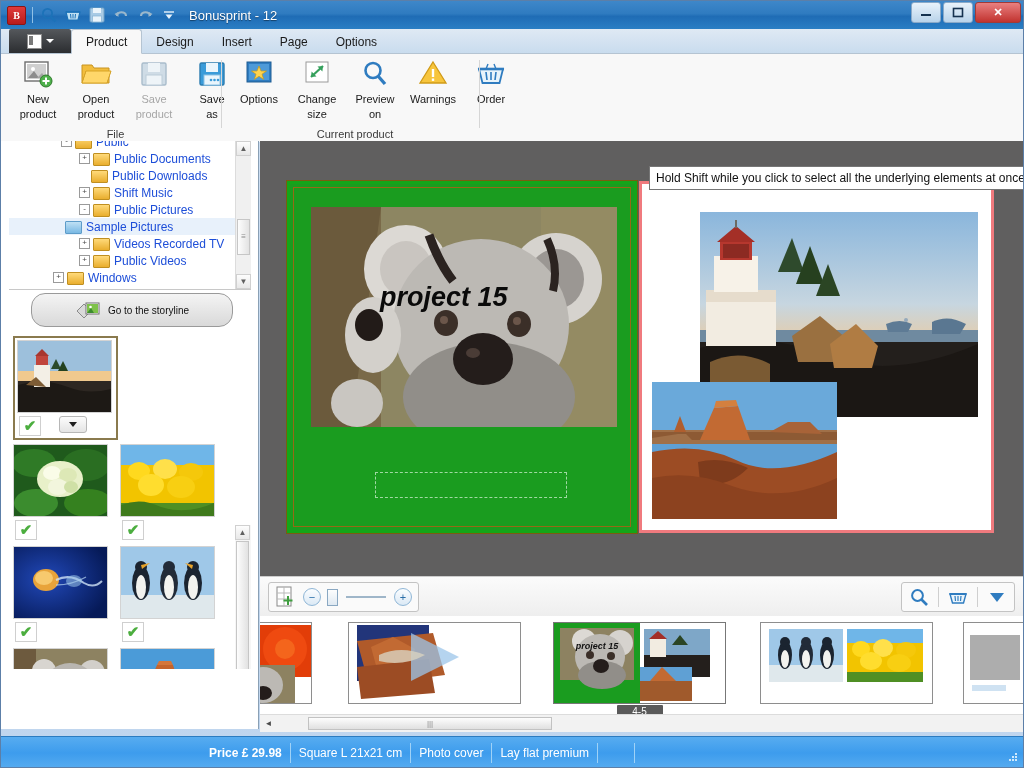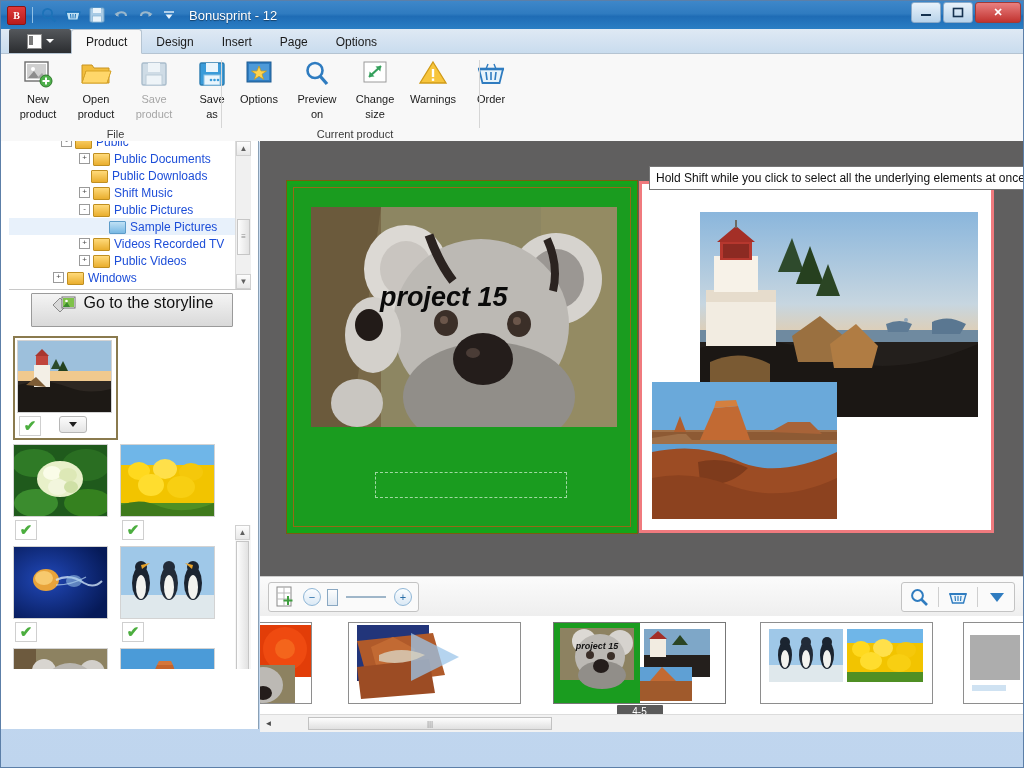--- a/index.html
+++ b/index.html
@@ -82,22 +82,22 @@
   .tsel{background:#e8f1fb;}
   .tree-sb{position:absolute;right:0;top:0;width:15px;height:148px;background:#f0f0f0;border-left:1px solid #dcdcdc;}
   .sb-arrow{width:15px;height:15px;display:flex;align-items:center;justify-content:center;
     background:linear-gradient(180deg,#fdfdfd,#e8e8e8);border:1px solid #d0d0d0;box-sizing:border-box;
     font-size:8px;color:#606060;}
   .sb-thumb{position:absolute;left:1px;width:13px;background:linear-gradient(90deg,#fdfdfd,#e2e2e2);
     border:1px solid #c6c6c6;box-sizing:border-box;display:flex;align-items:center;justify-content:center;}
   .grip{font-size:8px;color:#8a8a8a;letter-spacing:0;line-height:6px;}
 
   .storyline{position:absolute;left:30px;top:152px;width:200px;height:32px;
-    background:linear-gradient(180deg,#f4f4f4,#d9d9d9);border:1px solid #9a9a9a;border-radius:1px;
-    display:flex;justify-content:center;gap:7px;font-size:16px;}
+    background:linear-gradient(180deg,#f4f4f4,#d9d9d9);border:1px solid #9a9a9a;border-radius:14px;
+    display:flex;align-items:center;justify-content:center;gap:7px;font-size:10px;}
   .sl-ico{width:26px;height:20px;position:relative;}
 
   .thumbpane{position:absolute;left:8px;top:192px;width:242px;height:336px;background:#fff;
     overflow:hidden;}
   .tgrid{position:absolute;left:4px;top:3px;width:214px;display:flex;flex-wrap:wrap;}
   .tcell{width:99px;height:98px;margin:0 8px 4px 0;position:relative;}
   .tcell .ph{width:95px;height:73px;border:1px solid #d3d3d3;box-sizing:border-box;
     background-size:cover;background-position:center;}
   .tcell.sel{border:2px solid #8a7a4e;background:#fff;width:101px;height:100px;}
   .tcell.sel .ph{margin:2px 0 0 2px;}
@@ -322,38 +322,38 @@
                   <rect x="4" y="4" width="24" height="20" fill="#2f7cc0" stroke="#1f5d93"></rect>
                   <rect x="6" y="6" width="20" height="16" fill="#4e9ad8"></rect>
                   <path d="M16 8 L18 13 L23.5 13 L19 16.2 L20.7 21.4 L16 18.3 L11.3 21.4 L13 16.2 L8.5 13 L14 13 Z" fill="#ffd34d" stroke="#c79a17" stroke-width=".7"></path>
                 </svg>
             </span>
             <span>Options</span>
           </div>
           <div class="rbtn">
             <span class="ico">
               <svg width="32" height="32" viewBox="0 0 32 32">
-                  <circle cx="14" cy="12.5" r="7.5" fill="none" stroke="#2f7cc0" stroke-width="2.6"></circle>
-                  <line x1="19" y1="18" x2="26" y2="26" stroke="#2f7cc0" stroke-width="3.4"></line>
-                </svg>
-            </span>
-            <span>Preview</span>
-            <span>on</span>
-          </div>
-          <div class="rbtn">
-            <span class="ico">
-              <svg width="32" height="32" viewBox="0 0 32 32">
                   <rect x="5" y="4" width="22" height="20" fill="#fff" stroke="#9a9a9a"></rect>
                   <line x1="10" y1="19" x2="22" y2="8" stroke="#35a05c" stroke-width="2.2"></line>
                   <path d="M22 8 L16.5 8.6 L21.4 13.5 Z" fill="#35a05c"></path>
                   <path d="M10 19 L15.5 18.4 L10.6 13.5 Z" fill="#35a05c"></path>
                 </svg>
             </span>
             <span>Change</span>
             <span>size</span>
+          </div>
+          <div class="rbtn">
+            <span class="ico">
+              <svg width="32" height="32" viewBox="0 0 32 32">
+                  <circle cx="14" cy="12.5" r="7.5" fill="none" stroke="#2f7cc0" stroke-width="2.6"></circle>
+                  <line x1="19" y1="18" x2="26" y2="26" stroke="#2f7cc0" stroke-width="3.4"></line>
+                </svg>
+            </span>
+            <span>Preview</span>
+            <span>on</span>
           </div>
           <div class="rbtn">
             <span class="ico">
               <svg width="32" height="32" viewBox="0 0 32 32">
                   <path d="M16 4 L29 25 H3 Z" fill="#f7c53d" stroke="#d09a17" stroke-width="1.3"></path>
                   <rect x="14.8" y="11" width="2.4" height="8" fill="#fff"></rect>
                   <rect x="14.8" y="20.5" width="2.4" height="2.4" fill="#fff"></rect>
                 </svg>
             </span>
             <span>Warnings</span>
@@ -400,21 +400,21 @@
         <div class="trow" style="padding-left:70px;">
           <span class="tbox">+</span>
           <span class="folder"></span>
           <span class="tlabel">Shift Music</span>
         </div>
         <div class="trow" style="padding-left:70px;">
           <span class="tbox">-</span>
           <span class="folder"></span>
           <span class="tlabel">Public Pictures</span>
         </div>
-        <div class="trow tsel" style="padding-left:88px;">
+        <div class="trow tsel" style="padding-left:44px;">
           <span class="tspace"></span>
           <span class="folder blue"></span>
           <span class="tlabel">Sample Pictures</span>
         </div>
         <div class="trow" style="padding-left:70px;">
           <span class="tbox">+</span>
           <span class="folder"></span>
           <span class="tlabel">Videos Recorded TV</span>
         </div>
         <div class="trow" style="padding-left:70px;">
@@ -827,14 +827,31 @@
     </div>
   </div>
 
   <div class="strip-sb">
     <div style="position:absolute;left:2px;top:2px;width:13px;height:13px;display:flex;align-items:center;justify-content:center;font-size:8px;color:#4a4a4a;">◄</div>
     <div class="hsb-thumb">
       <span class="grip">|||</span>
     </div>
   </div>
 
+  <div class="statusbar">
+    <div style="width:200px;"></div>
+    <div class="stcell price">Price £ 29.98</div>
+    <div class="stcell">Square L 21x21 cm</div>
+    <div class="stcell">Photo cover</div>
+    <div class="stcell">Lay flat premium</div>
+    <div class="stcell" style="width:20px;"></div>
+    <div class="stcell" style="flex:1;border-right:none;"></div>
+    <div class="resize-grip">
+      <i style="left:8px;top:2px;"></i>
+        <i style="left:5px;top:5px;"></i>
+        <i style="left:8px;top:5px;"></i>
+      <i style="left:2px;top:8px;"></i>
+        <i style="left:5px;top:8px;"></i>
+        <i style="left:8px;top:8px;"></i>
+    </div>
+  </div>
 
 </div>
 
 </body></html>

